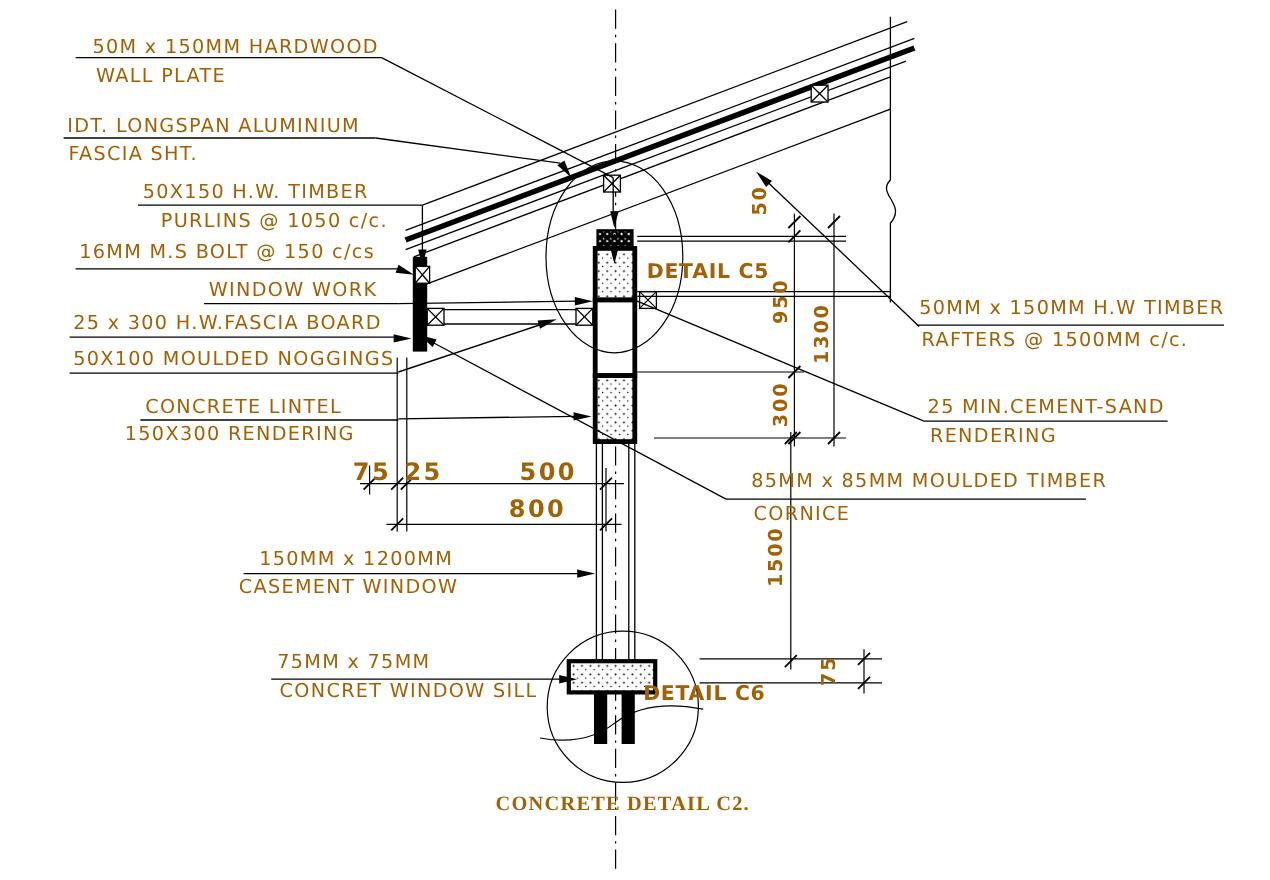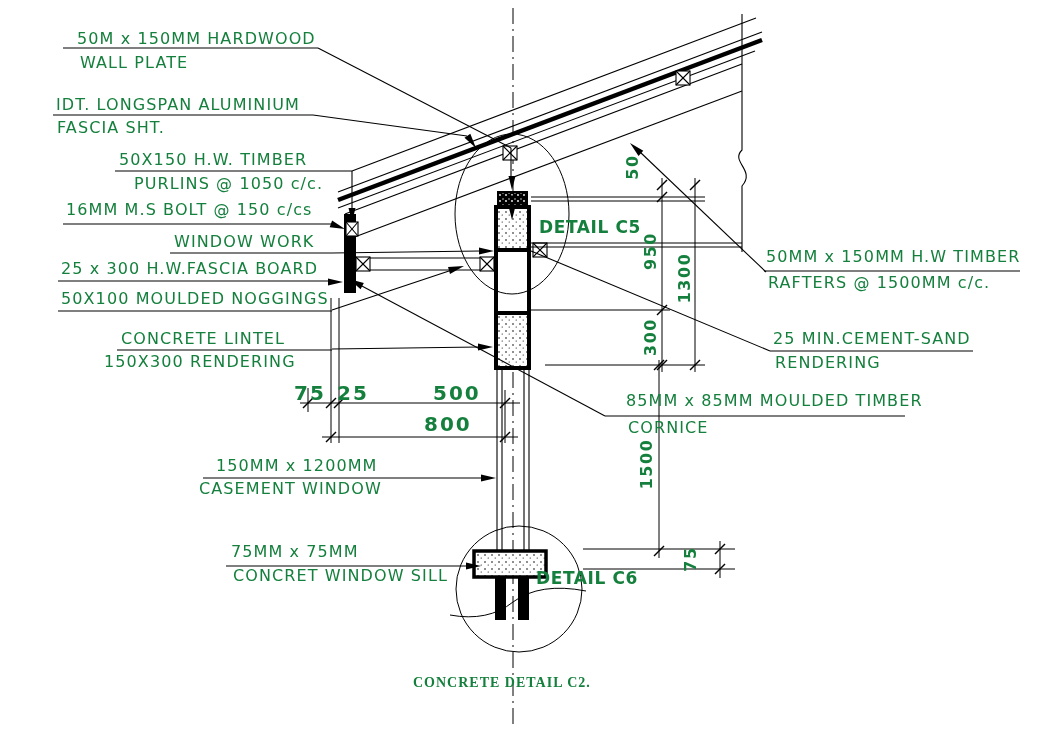--- a/index.html
+++ b/index.html
@@ -1,25 +1,25 @@
 <!DOCTYPE html>
 <html><head>
 <meta charset="utf-8">
 <style>
   html,body{margin:0;padding:0;background:#fff;}
   #canvas{position:relative;width:1058px;height:733px;background:#fff;overflow:hidden;
-          font-family:"DejaVu Sans",sans-serif;color:#15803d;}
+          font-family:"DejaVu Sans",sans-serif;color:#a16207;}
   #linework{position:absolute;left:0;top:0;}
   .lbl{position:absolute;font-size:16px;letter-spacing:1.1px;white-space:nowrap;line-height:1;}
   .dim{position:absolute;font-size:20px;font-weight:bold;letter-spacing:2px;white-space:nowrap;line-height:1;}
   .dimv{position:absolute;font-size:16px;font-weight:bold;letter-spacing:1.5px;white-space:nowrap;line-height:1;
         transform:translate(-50%,-50%) rotate(-90deg);}
   .small{position:absolute;font-size:17px;font-weight:bold;letter-spacing:0.6px;white-space:nowrap;line-height:1;}
-  .title{position:absolute;font-family:"Liberation Serif",serif;font-size:14px;font-weight:bold;
-         letter-spacing:1px;white-space:nowrap;line-height:1;margin-top:15px;}
+  .title{position:absolute;font-family:"Liberation Serif",serif;font-size:17px;font-weight:bold;
+         letter-spacing:1px;white-space:nowrap;line-height:1;}
 </style>
 </head>
 <body>
 
 <div id="canvas">
 
 <svg id="linework" width="1058" height="733" viewBox="0 0 1058 733">
   <defs>
     <pattern id="stipple" width="7" height="7" patternUnits="userSpaceOnUse">
       <rect width="7" height="7" fill="#ffffff"></rect>

